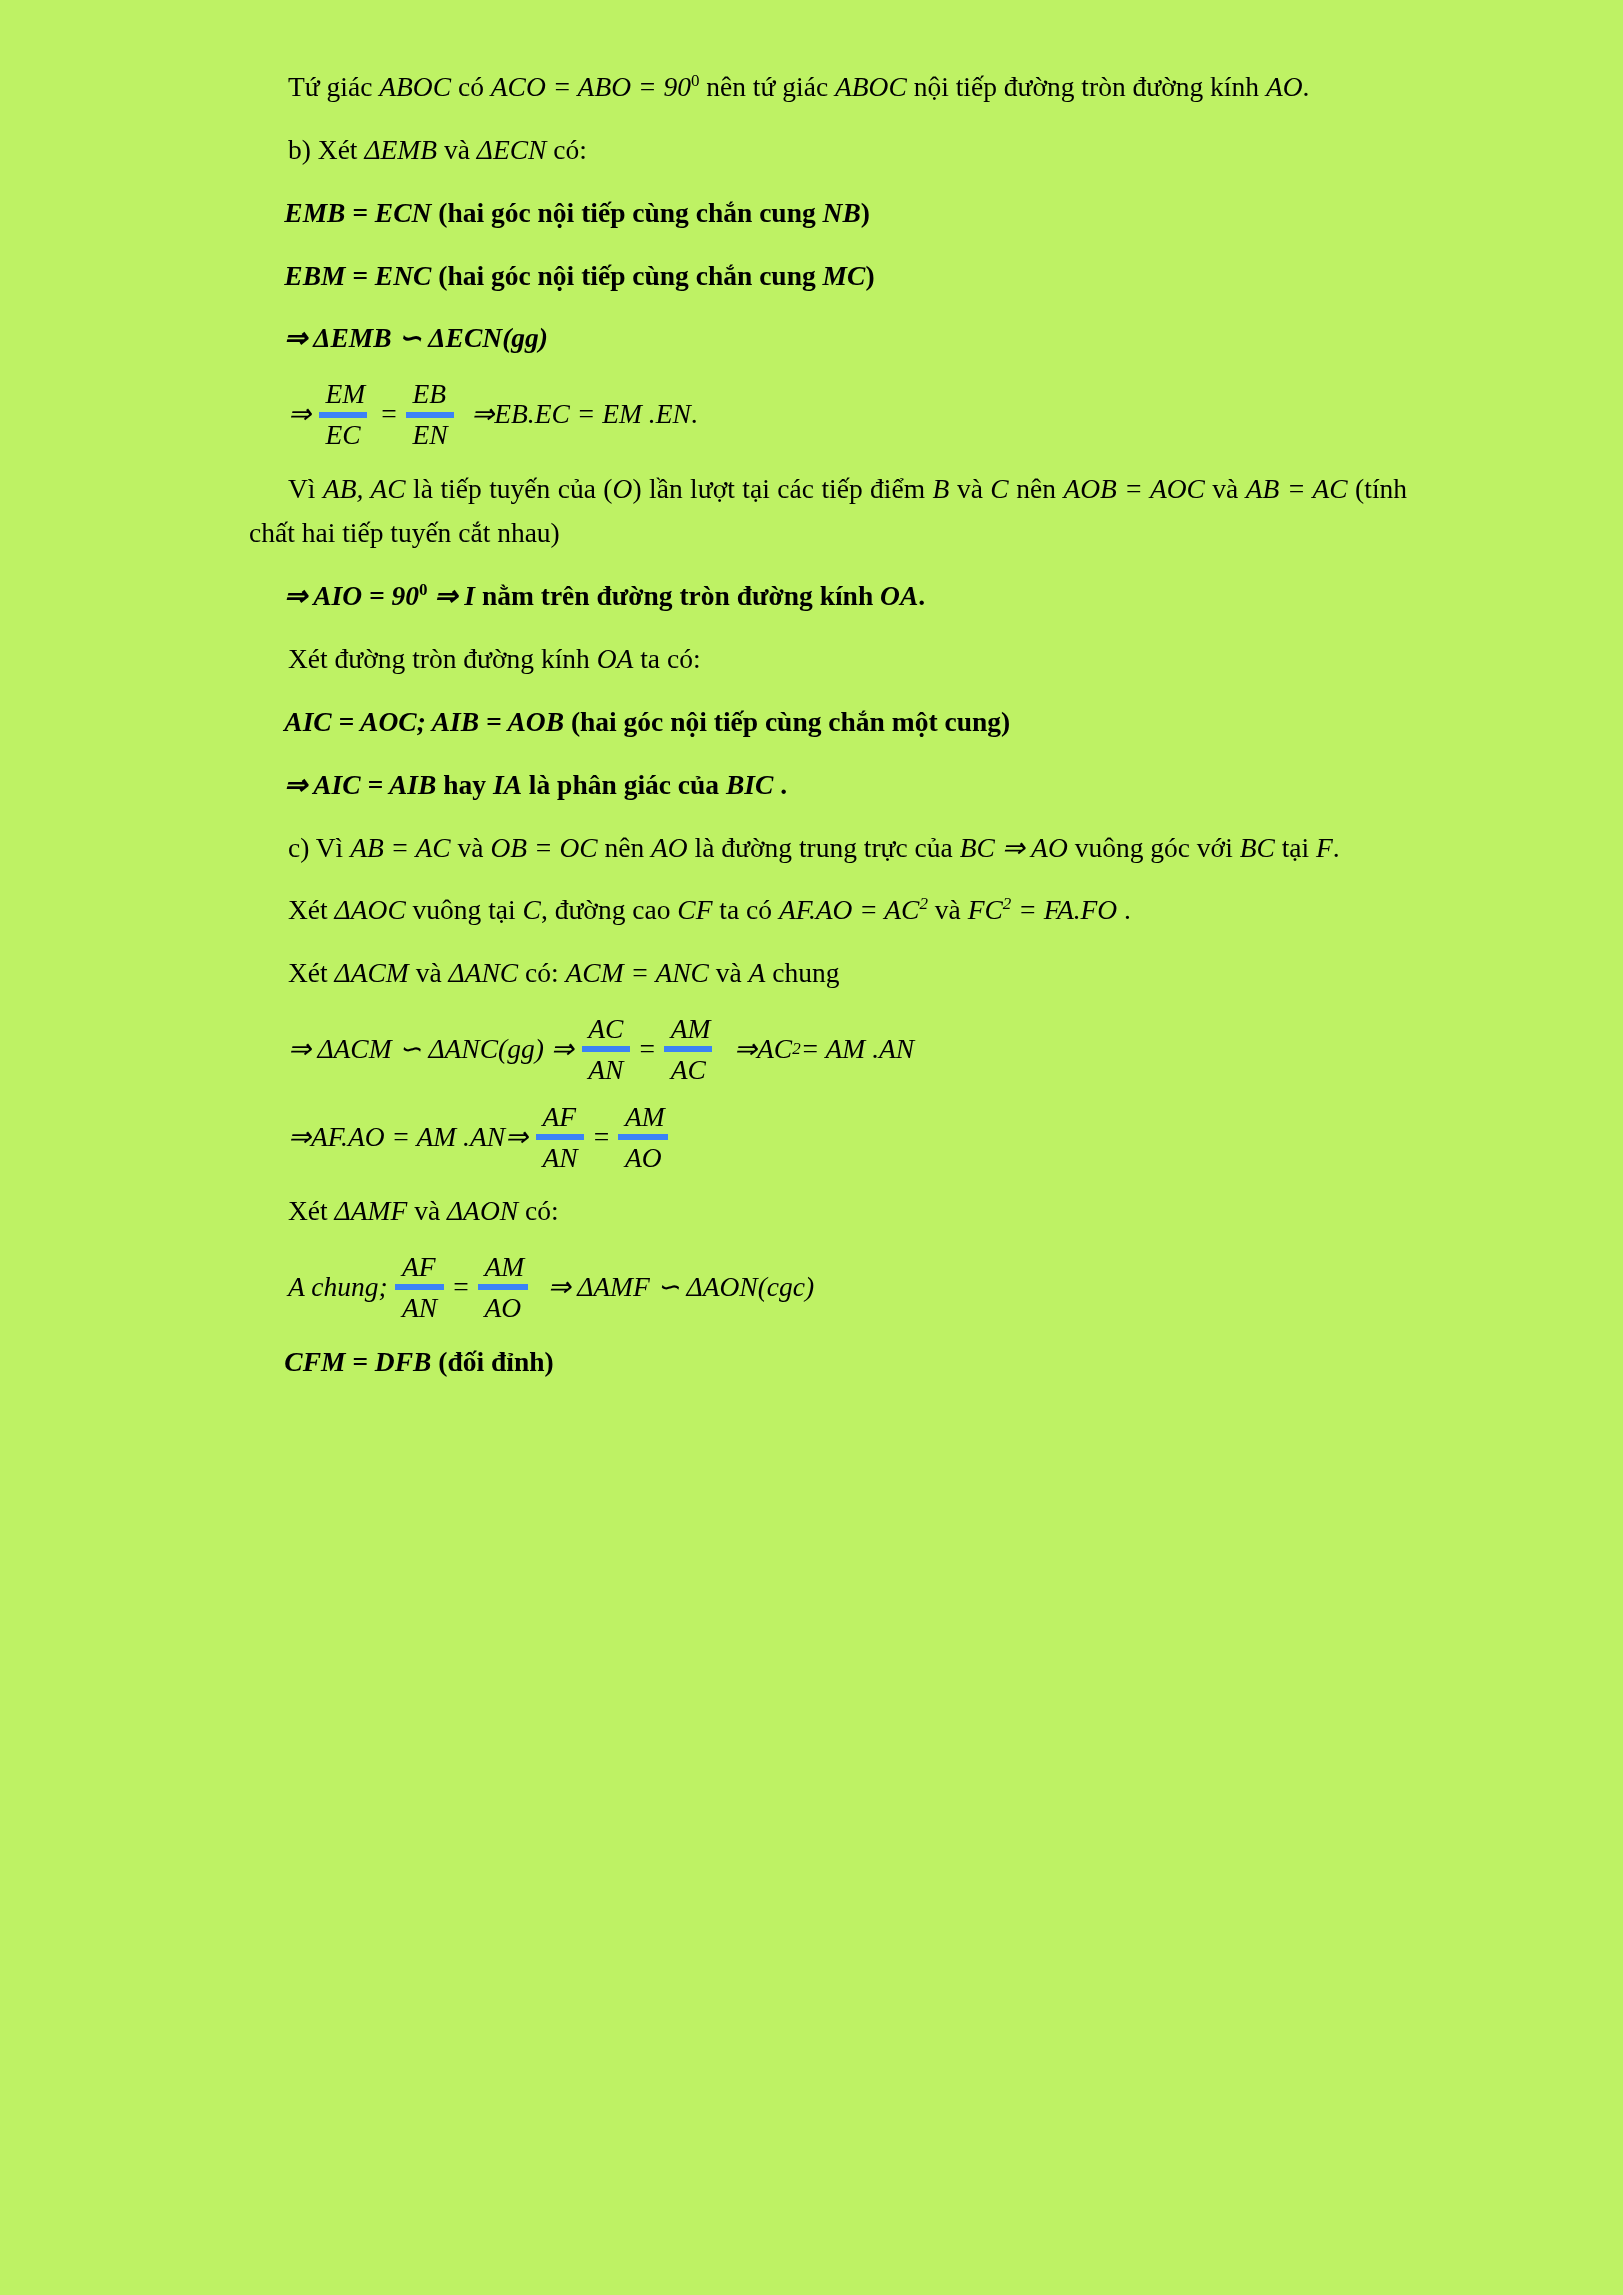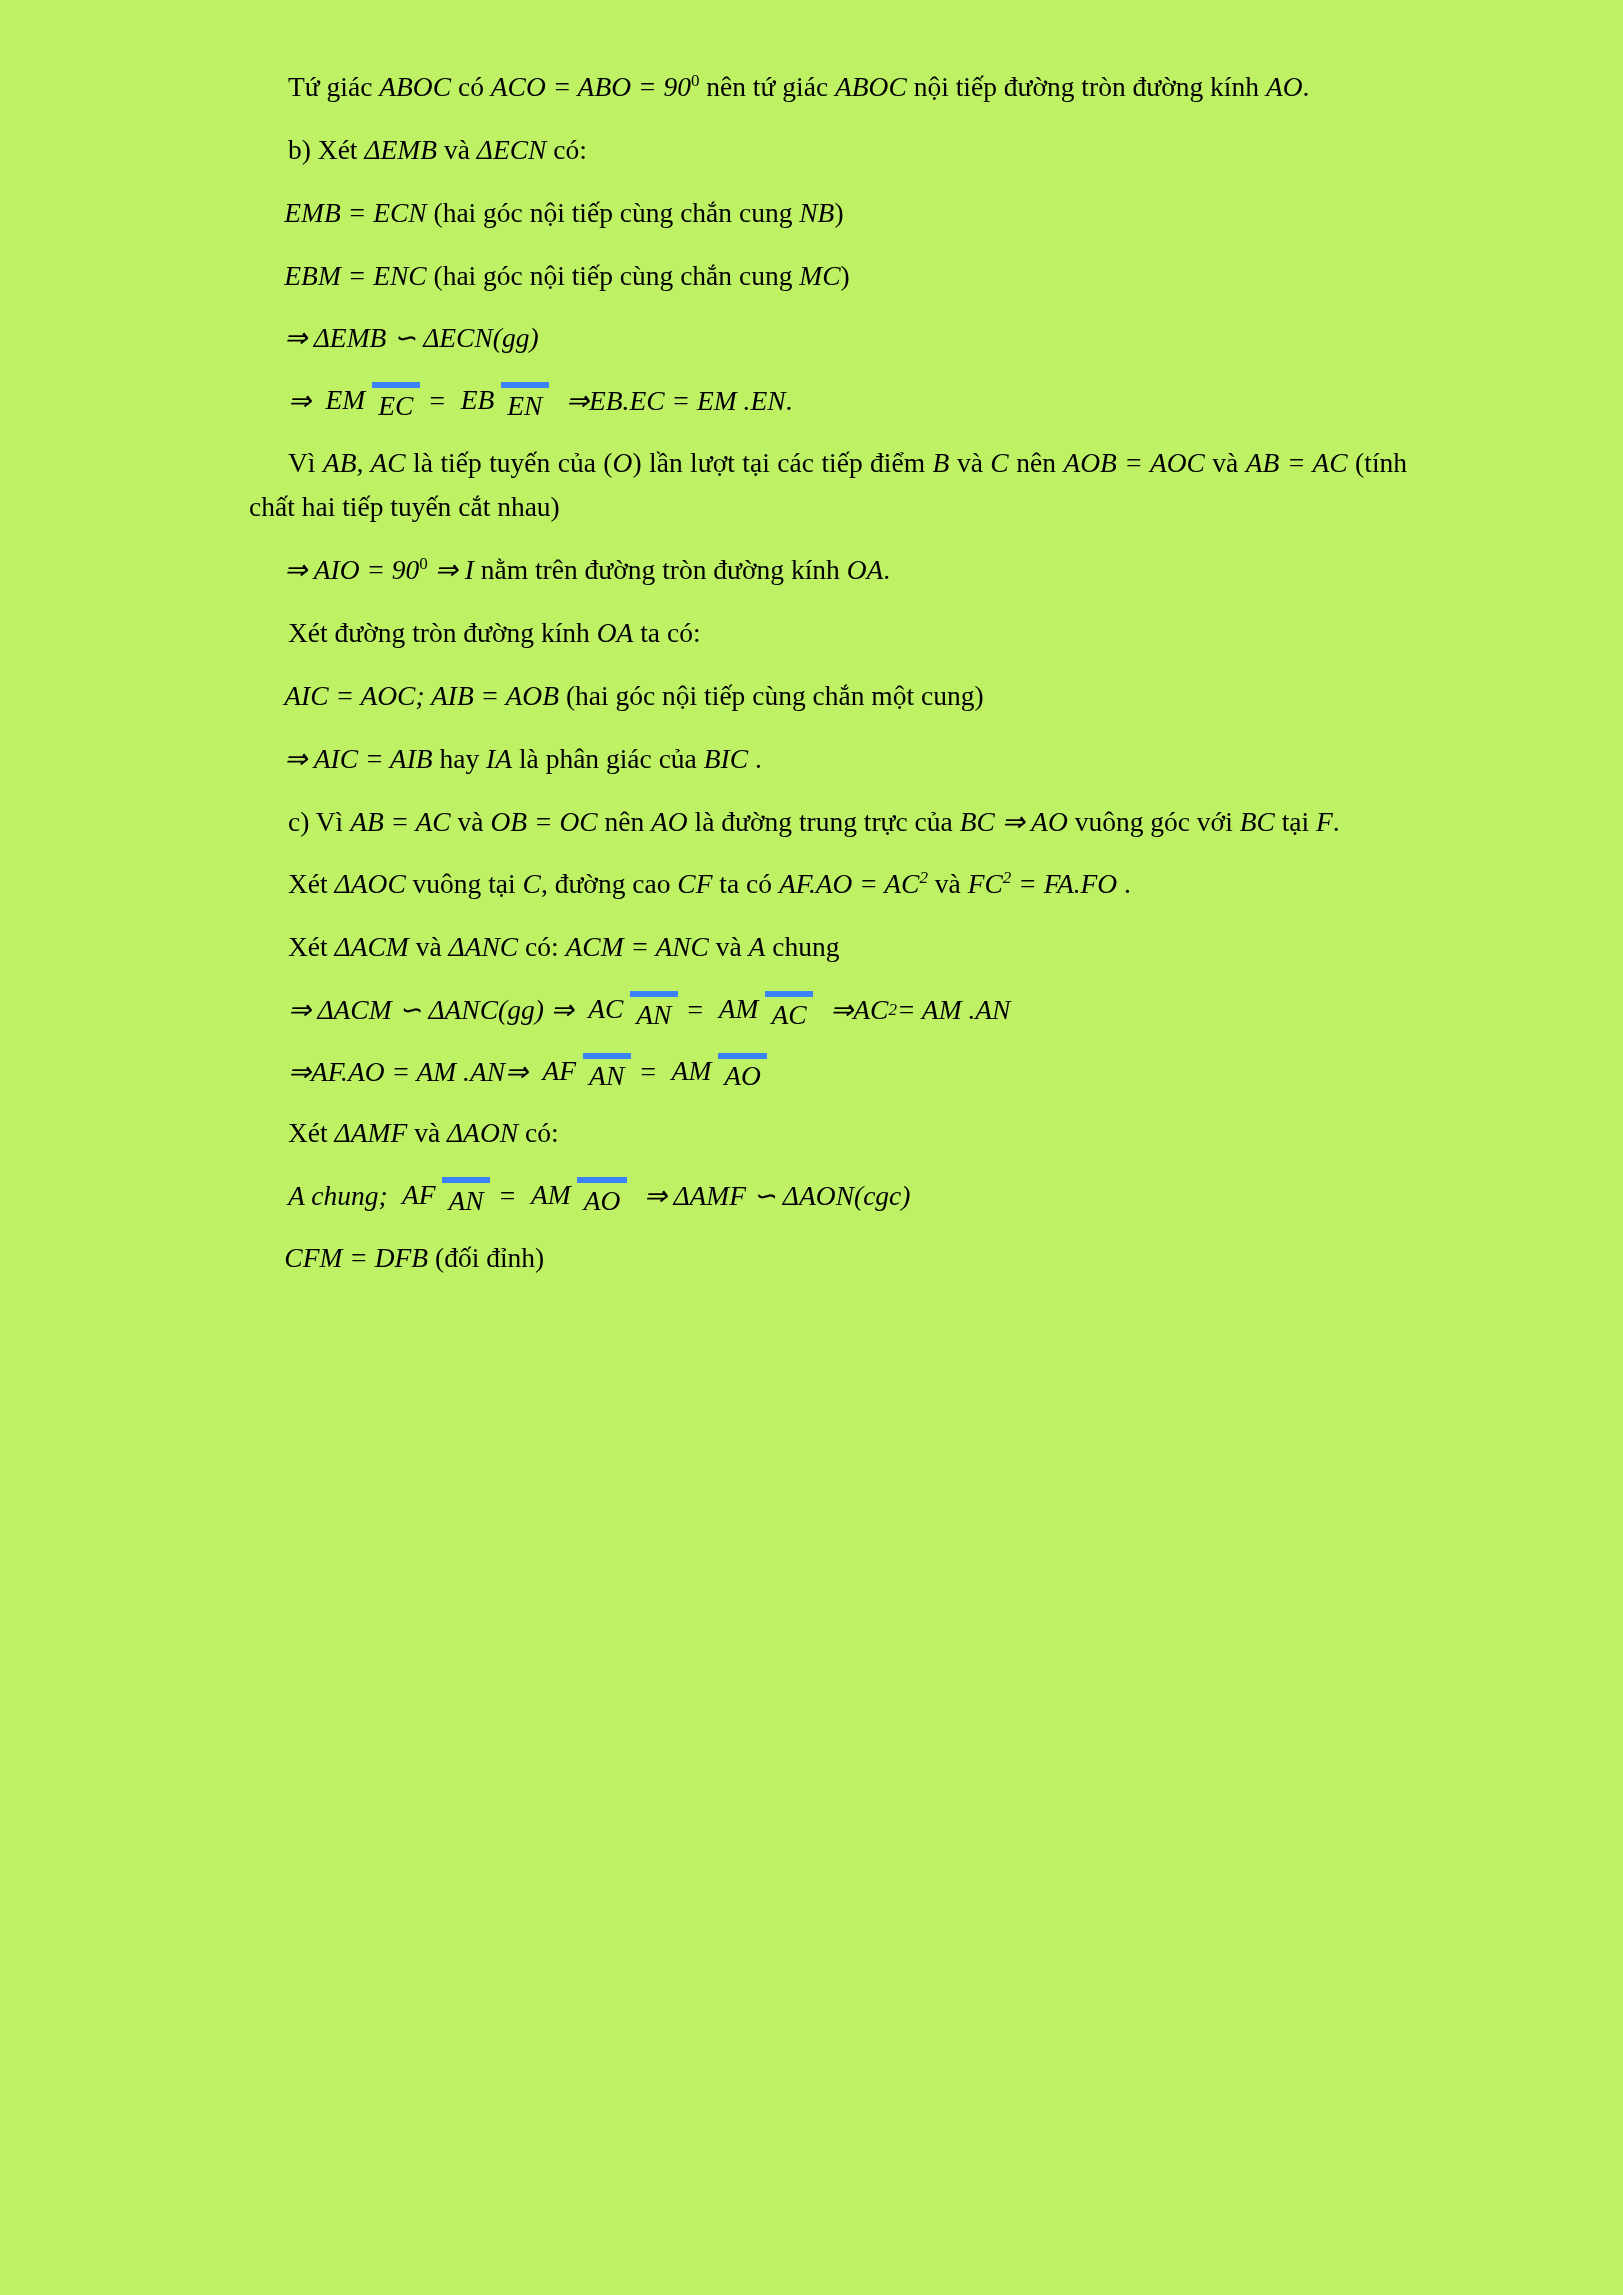--- a/index.html
+++ b/index.html
@@ -28,20 +28,21 @@
   p.para {
     margin: 0 0 18.3px 0;
     text-align: justify;
     text-justify: inter-word;
   }
   p.indent {
     text-indent: 39px;
   }
   p.indent-sm {
     text-indent: 18.3px;
+    font-weight: bold;
   }
   .it { font-style: italic; }
   .sup {
     font-size: 0.62em;
     vertical-align: super;
     line-height: 0;
   }
   .math {
     font-style: italic;
   }
@@ -49,22 +50,22 @@
     display: flex;
     align-items: center;
     flex-wrap: wrap;
     margin: 0 0 17px 0;
   }
   .eqline.pad {
     padding-left: 39px;
   }
   .frac {
     display: inline-flex;
-    flex-direction: row;
-    align-items: center;
+    flex-direction: column;
+    align-items: flex-start;
     vertical-align: middle;
     margin: 0 7.9px;
     font-style: italic;
     line-height: 1.08;
   }
   .frac .num {
     padding: 0 6.5px 2.6px 6.5px;
   }
   .frac .den {
     padding: 2.6px 6.5px 0 6.5px;

